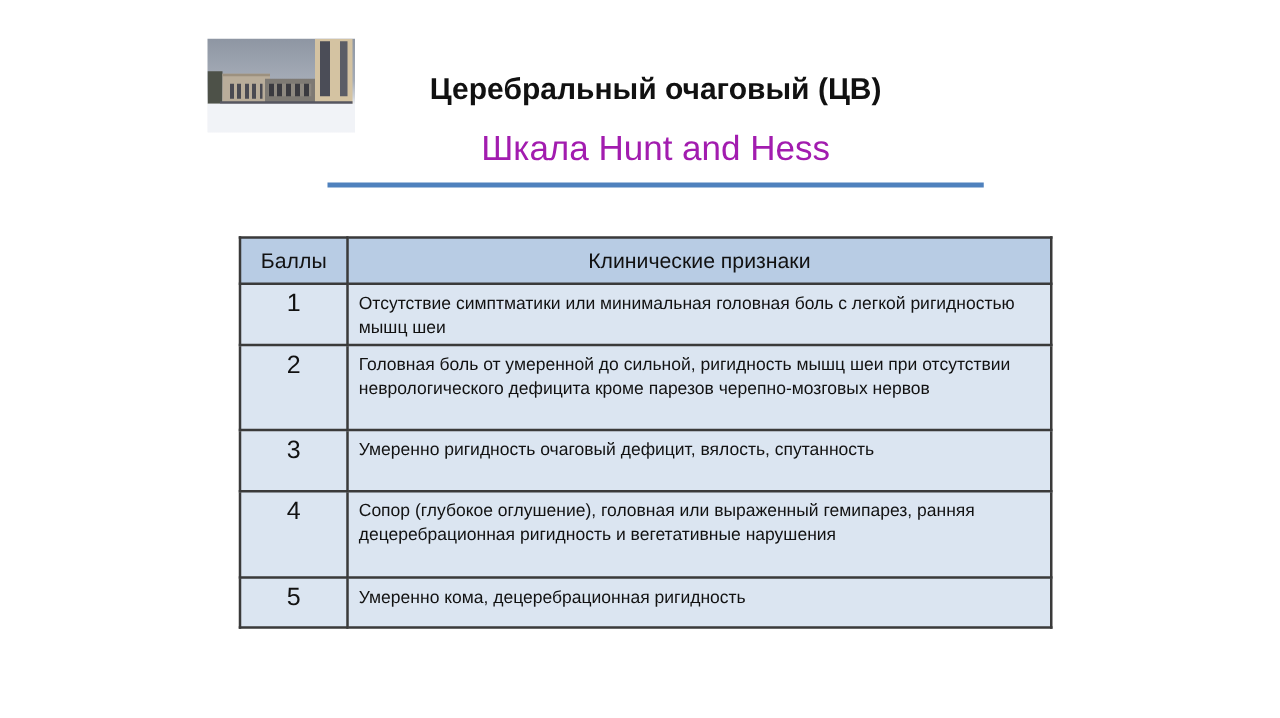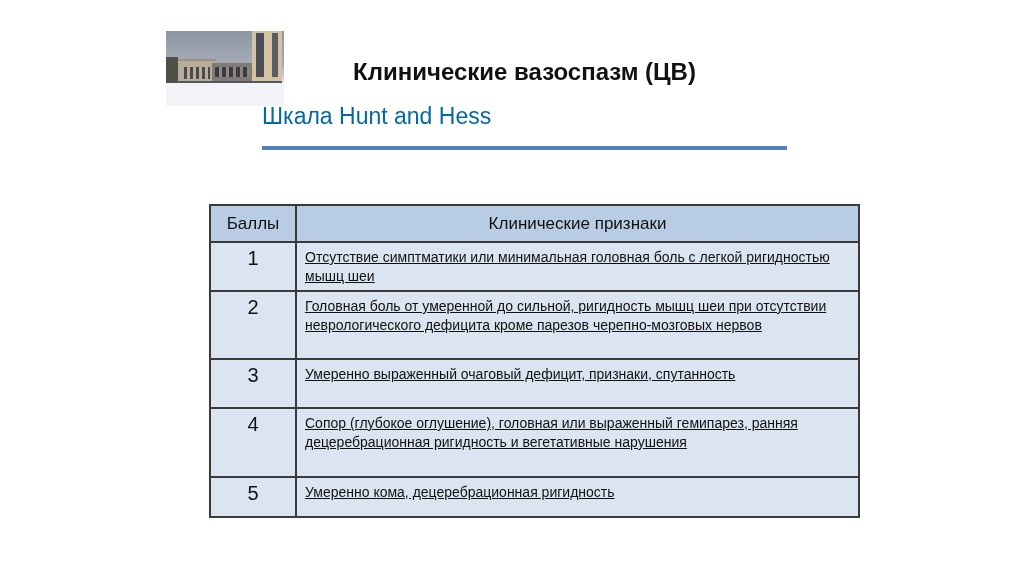--- a/index.html
+++ b/index.html
@@ -21,44 +21,43 @@
   .photo .tower .win2 { position:absolute; left:20px; top:2px; width:6px; height:44px; background:#5b5d66; }
   .photo .trees { position:absolute; left:0; top:26px; width:12px; height:26px; background:#4d5148; }
   .photo .snow { position:absolute; left:0; top:52px; width:118px; height:23px; background:#f1f3f7; }
   .photo .base { position:absolute; left:10px; top:50px; width:106px; height:5px; background:#565660; }
 
   .title {
     position: absolute; left: 262px; top: 58px; width: 525px; text-align: center;
     font-size: 24px; font-weight: bold; color: #111; white-space: nowrap;
   }
   .subtitle {
-    position: absolute; left: 262px; top: 103px; width: 525px; text-align: left;
-    font-size: 23px; color: #0369a1; white-space: nowrap;
+    position: absolute; left: 262px; top: 103px; width: 525px; text-align: center;
+    font-size: 28px; color: #a21caf; white-space: nowrap;
   }
   .divider {
     position: absolute; left: 262px; top: 146px; width: 525px; height: 4px; background: #4f81bd;
   }
 
   table.scale {
-    position: absolute; left: 209px; top: 189px; width: 651px;
+    position: absolute; left: 191px; top: 189px; width: 651px;
     border-collapse: collapse; table-layout: fixed;
     font-size: 14px;
-    margin-top: 15px;
   }
   table.scale td, table.scale th {
     border: 2px solid #3a3a3a; vertical-align: top; padding: 0;
   }
   table.scale th {
     background: #b8cce4; font-weight: normal; font-size: 17px; height: 35px; vertical-align: middle;
   }
   table.scale th.col1 { width: 84px; text-align: center; }
   table.scale th.col2 { text-align: center; }
   table.scale td { background: #dbe5f1; }
   table.scale td.score { text-align: center; font-size: 20px; padding-top: 4px; }
-  table.scale td.desc { padding: 5px 24px 0 8px; line-height: 19px; font-size: 14px; color:#111;text-decoration:underline; }
+  table.scale td.desc { padding: 5px 24px 0 8px; line-height: 19px; font-size: 14px; color:#111; }
   tr.r1 td { height: 42px; }
   tr.r2 td { height: 61px; }
   tr.r3 td { height: 42px; }
   tr.r4 td { height: 62px; }
   tr.r5 td { height: 33px; }
 </style>
 </head>
 <body>
 
 <div class="photo">
@@ -70,21 +69,21 @@
       <div class="win"></div>
     </div>
   <div class="tower">
       <div class="win"></div>
       <div class="win2"></div>
     </div>
   <div class="base"></div>
   <div class="snow"></div>
 </div>
 
-<div class="title">Клинические вазоспазм (ЦВ)</div>
+<div class="title">Церебральный очаговый (ЦВ)</div>
 <div class="subtitle">Шкала Hunt and Hess</div>
 <div class="divider"></div>
 
 <table class="scale">
   <thead>
     <tr>
       <th class="col1">Баллы</th>
       <th class="col2">Клинические признаки</th>
     </tr>
   </thead>
@@ -92,21 +91,21 @@
     <tr class="r1">
       <td class="score">1</td>
       <td class="desc">Отсутствие симптматики или минимальная головная боль с легкой ригидностью мышц шеи</td>
     </tr>
     <tr class="r2">
       <td class="score">2</td>
       <td class="desc">Головная боль от умеренной до сильной, ригидность мышц шеи при отсутствии неврологического дефицита кроме парезов черепно-мозговых нервов</td>
     </tr>
     <tr class="r3">
       <td class="score">3</td>
-      <td class="desc">Умеренно выраженный очаговый дефицит, признаки, спутанность</td>
+      <td class="desc">Умеренно ригидность очаговый дефицит, вялость, спутанность</td>
     </tr>
     <tr class="r4">
       <td class="score">4</td>
       <td class="desc">Сопор (глубокое оглушение), головная или выраженный гемипарез, ранняя децеребрационная ригидность и вегетативные нарушения</td>
     </tr>
     <tr class="r5">
       <td class="score">5</td>
       <td class="desc">Умеренно кома, децеребрационная ригидность</td>
     </tr>
   </tbody>

